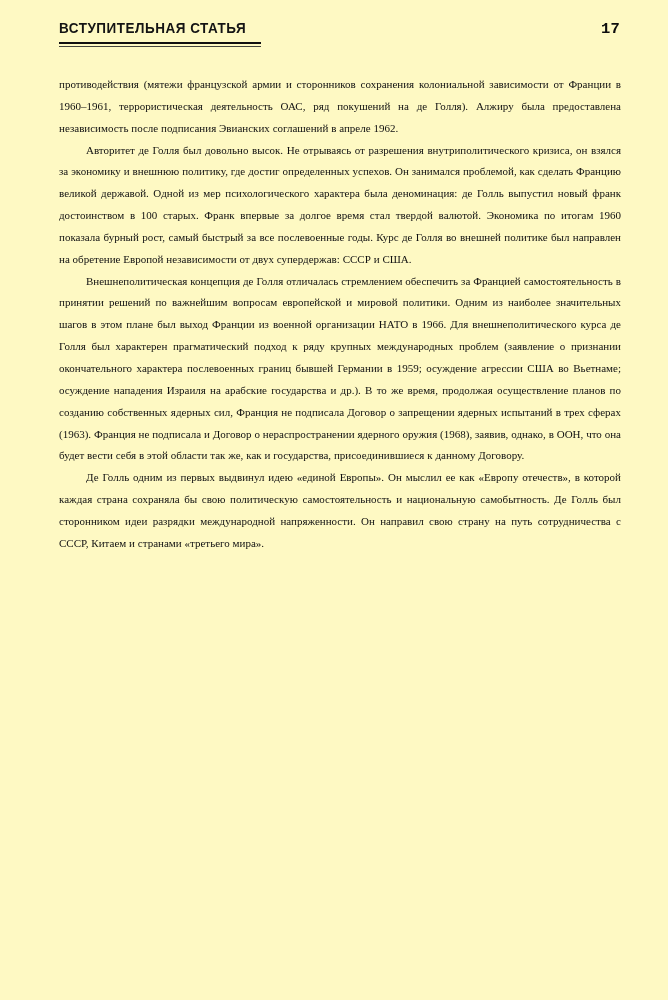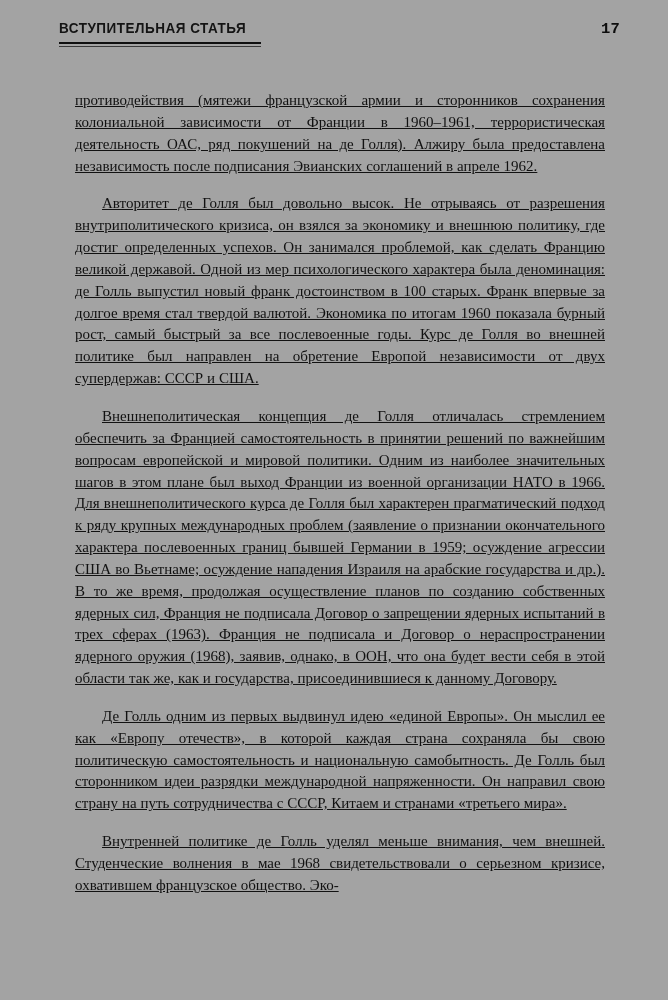--- a/index.html
+++ b/index.html
@@ -6,21 +6,21 @@
   html, body {
     margin: 0;
     padding: 0;
     background: #ffffff;
   }
 
   .page {
     position: relative;
     width: 668px;
     height: 1000px;
-    background: #a3a3a3;
+    background: #fef9c3;
     overflow: hidden;
     box-sizing: border-box;
   }
 
   
   .running-head {
     position: absolute;
     left: 59px;
     top: 20px;
     width: 561px;
@@ -80,32 +80,31 @@
 
   
   .text-column {
     position: absolute;
     left: 59px;
     top: 74px;
     width: 562px;
   }
 
   .body-paragraph {
-    margin: 16px;
+    margin: 0;
     font-family: "Liberation Serif", serif;
-    font-size: 15px;
+    font-size: 11px;
     line-height: 21.85px;
     color: #111111;
     text-align: justify;
     text-justify: inter-word;
     text-indent: 27px;
     hyphens: manual;
     -webkit-hyphens: manual;
     word-spacing: 0.1px;
-    text-decoration: underline;
   }
 
   .body-paragraph.no-indent {
     text-indent: 0;
   }
 
   
 </style>
 </head>
 <body>
@@ -120,16 +119,15 @@
   <div class="head-rule">
     <div class="rule-thick"></div>
     <div class="rule-thin"></div>
   </div>
 
   <div class="text-column">
     <p class="body-paragraph no-indent">противодействия (мятежи французской армии и сторонников со­хранения колониальной зависимости от Франции в 1960–1961, террористическая деятельность ОАС, ряд покушений на де Гол­ля). Алжиру была предоставлена независимость после подписа­ния Эвианских соглашений в апреле 1962.</p>
     <p class="body-paragraph">Авторитет де Голля был довольно высок. Не отрываясь от раз­решения внутриполитического кризиса, он взялся за экономику и внешнюю политику, где достиг определенных успехов. Он зани­мался проблемой, как сделать Францию великой державой. Од­ной из мер психологического характера была деноминация: де Голль выпустил новый франк достоинством в 100 старых. Франк впервые за долгое время стал твердой валютой. Экономика по итогам 1960 показала бурный рост, самый быстрый за все после­военные годы. Курс де Голля во внешней политике был направлен на обретение Европой независимости от двух супердержав: СССР и США.</p>
     <p class="body-paragraph">Внешнеполитическая концепция де Голля отличалась стремле­нием обеспечить за Францией самостоятельность в принятии ре­шений по важнейшим вопросам европейской и мировой полити­ки. Одним из наиболее значительных шагов в этом плане был выход Франции из военной организации НАТО в 1966. Для внеш­неполитического курса де Голля был характерен прагматический подход к ряду крупных международных проблем (заявление о при­знании окончательного характера послевоенных границ бывшей Германии в 1959; осуждение агрессии США во Вьетнаме; осужде­ние нападения Израиля на арабские государства и др.). В то же время, продолжая осуществление планов по созданию собствен­ных ядерных сил, Франция не подписала Договор о запрещении ядерных испытаний в трех сферах (1963). Франция не подписала и Договор о нераспространении ядерного оружия (1968), заявив, од­нако, в ООН, что она будет вести себя в этой области так же, как и государства, присоединившиеся к данному Договору.</p>
     <p class="body-paragraph">Де Голль одним из первых выдвинул идею «единой Европы». Он мыслил ее как «Европу отечеств», в которой каждая страна со­храняла бы свою политическую самостоятельность и националь­ную самобытность. Де Голль был сторонником идеи разрядки международной напряженности. Он направил свою страну на путь сотрудничества с СССР, Китаем и странами «третьего мира».</p>
-    <p class="body-paragraph">Внутренней политике де Голль уделял меньше внимания, чем внешней. Студенческие волнения в мае 1968 свидетельствовали о серьезном кризисе, охватившем французское общество. Эко-</p>
   </div>
 
 </div>
 
 </body></html>

